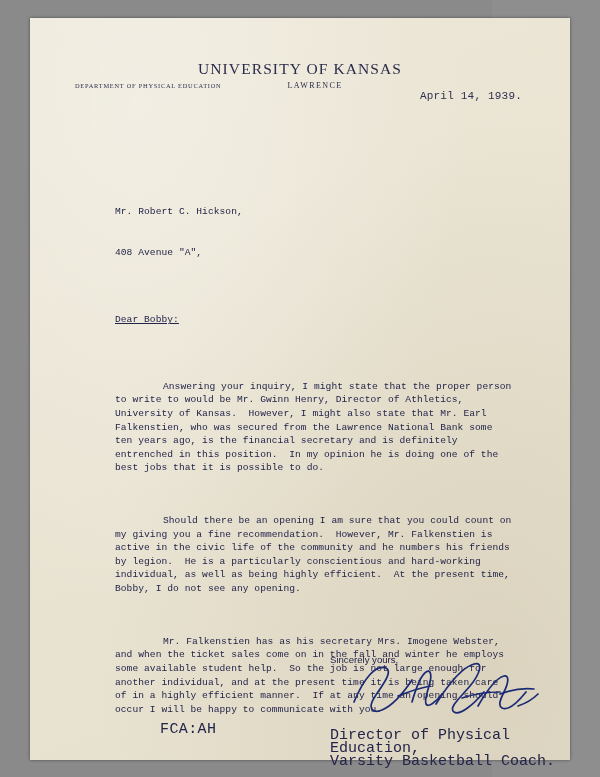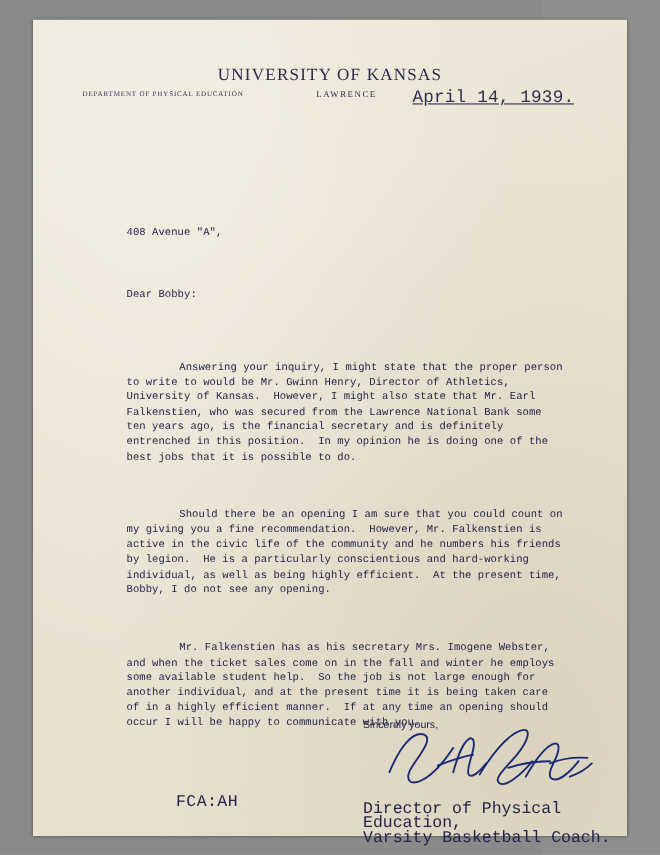--- a/index.html
+++ b/index.html
@@ -73,41 +73,40 @@
     top: 64px;
     font-family: "Liberation Serif", serif;
     font-size: 6.4px;
     letter-spacing: 0.75px;
     color: #2f3050;
     text-transform: uppercase;
   }
   .date {
     position: absolute;
     right: 48px;
-    top: 62px;
+    top: 72px;
     font-family: "Liberation Mono", monospace;
-    font-size: 16px;
+    font-size: 11px;
     color: #2d2e50;
     letter-spacing: 0.2px;
-    text-decoration: underline;
   }
   .body-text {
     position: absolute;
     left: 85px;
     top: 160px;
     width: 400px;
     font-family: "Liberation Mono", monospace;
     font-size: 9.6px;
     line-height: 13.6px;
     color: #23244a;
     letter-spacing: 0.05px;
     white-space: pre-wrap;
   }
   .addr-line { white-space: pre; }
-  .salutation { margin-top: 1px; }
+  .salutation { margin-top: 13px; text-decoration: underline; }
   .para { margin-top: 12px; text-indent: 48px; white-space: pre-wrap; }
   .closing {
     position: absolute;
     left: 300px;
     top: 636px;
     font-family: Liberation Sans, sans-serif;
     font-size: 9.6px;
     color: #23244a;
   }
   .signature {
@@ -147,20 +146,21 @@
       <div class="letterhead">
         <div class="univ big">University of Kansas</div>
         <div class="lawrence">LAWRENCE</div>
       </div>
 
       <div class="dept">Department of Physical Education</div>
 
       <div class="date">April 14, 1939.</div>
 
       <div class="body-text">
+        <div class="addr-line">Mr. Robert C. Hickson,</div>
         <div class="addr-line">408 Avenue "A",</div>
 
         <div class="salutation">Dear Bobby:</div>
 
         <div class="para">Answering your inquiry, I might state that the proper person to write to would be Mr. Gwinn Henry, Director of Athletics, University of Kansas.  However, I might also state that Mr. Earl Falkenstien, who was secured from the Lawrence National Bank some ten years ago, is the financial secretary and is definitely entrenched in this position.  In my opinion he is doing one of the best jobs that it is possible to do.</div>
         <div class="para">Should there be an opening I am sure that you could count on my giving you a fine recommendation.  However, Mr. Falkenstien is active in the civic life of the community and he numbers his friends by legion.  He is a particularly conscientious and hard-working individual, as well as being highly efficient.  At the present time, Bobby, I do not see any opening.</div>
         <div class="para">Mr. Falkenstien has as his secretary Mrs. Imogene Webster, and when the ticket sales come on in the fall and winter he employs some available student help.  So the job is not large enough for another individual, and at the present time it is being taken care of in a highly efficient manner.  If at any time an opening should occur I will be happy to communicate with you.</div>
         
       </div>
 

